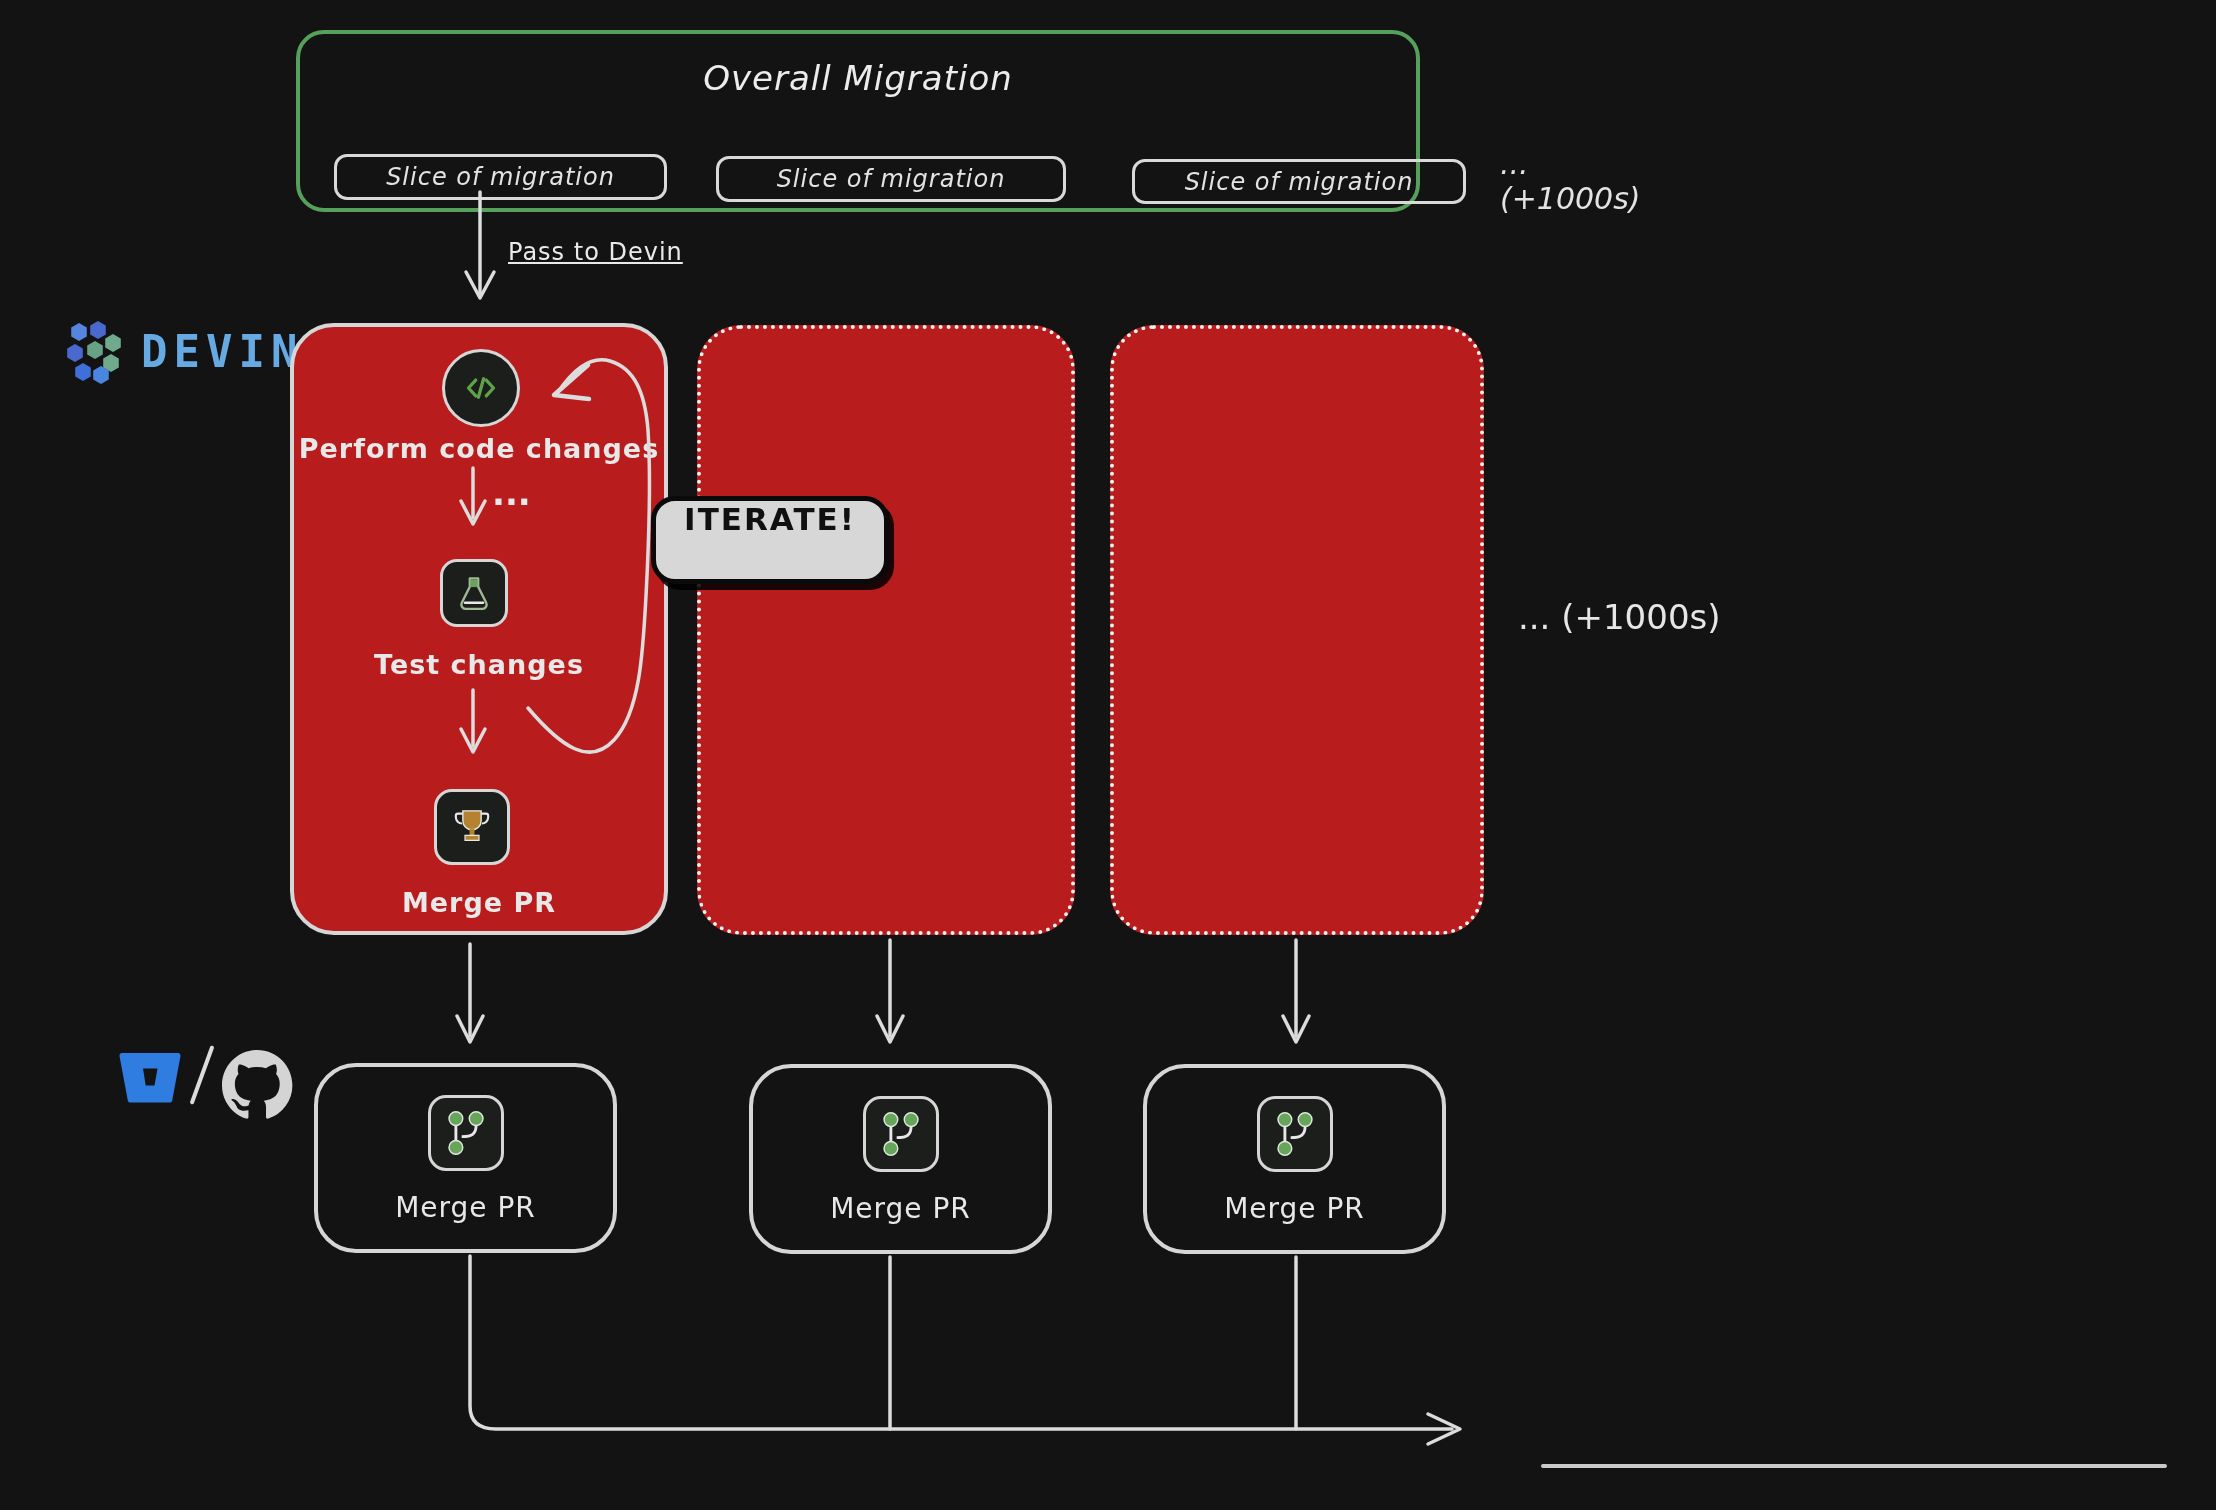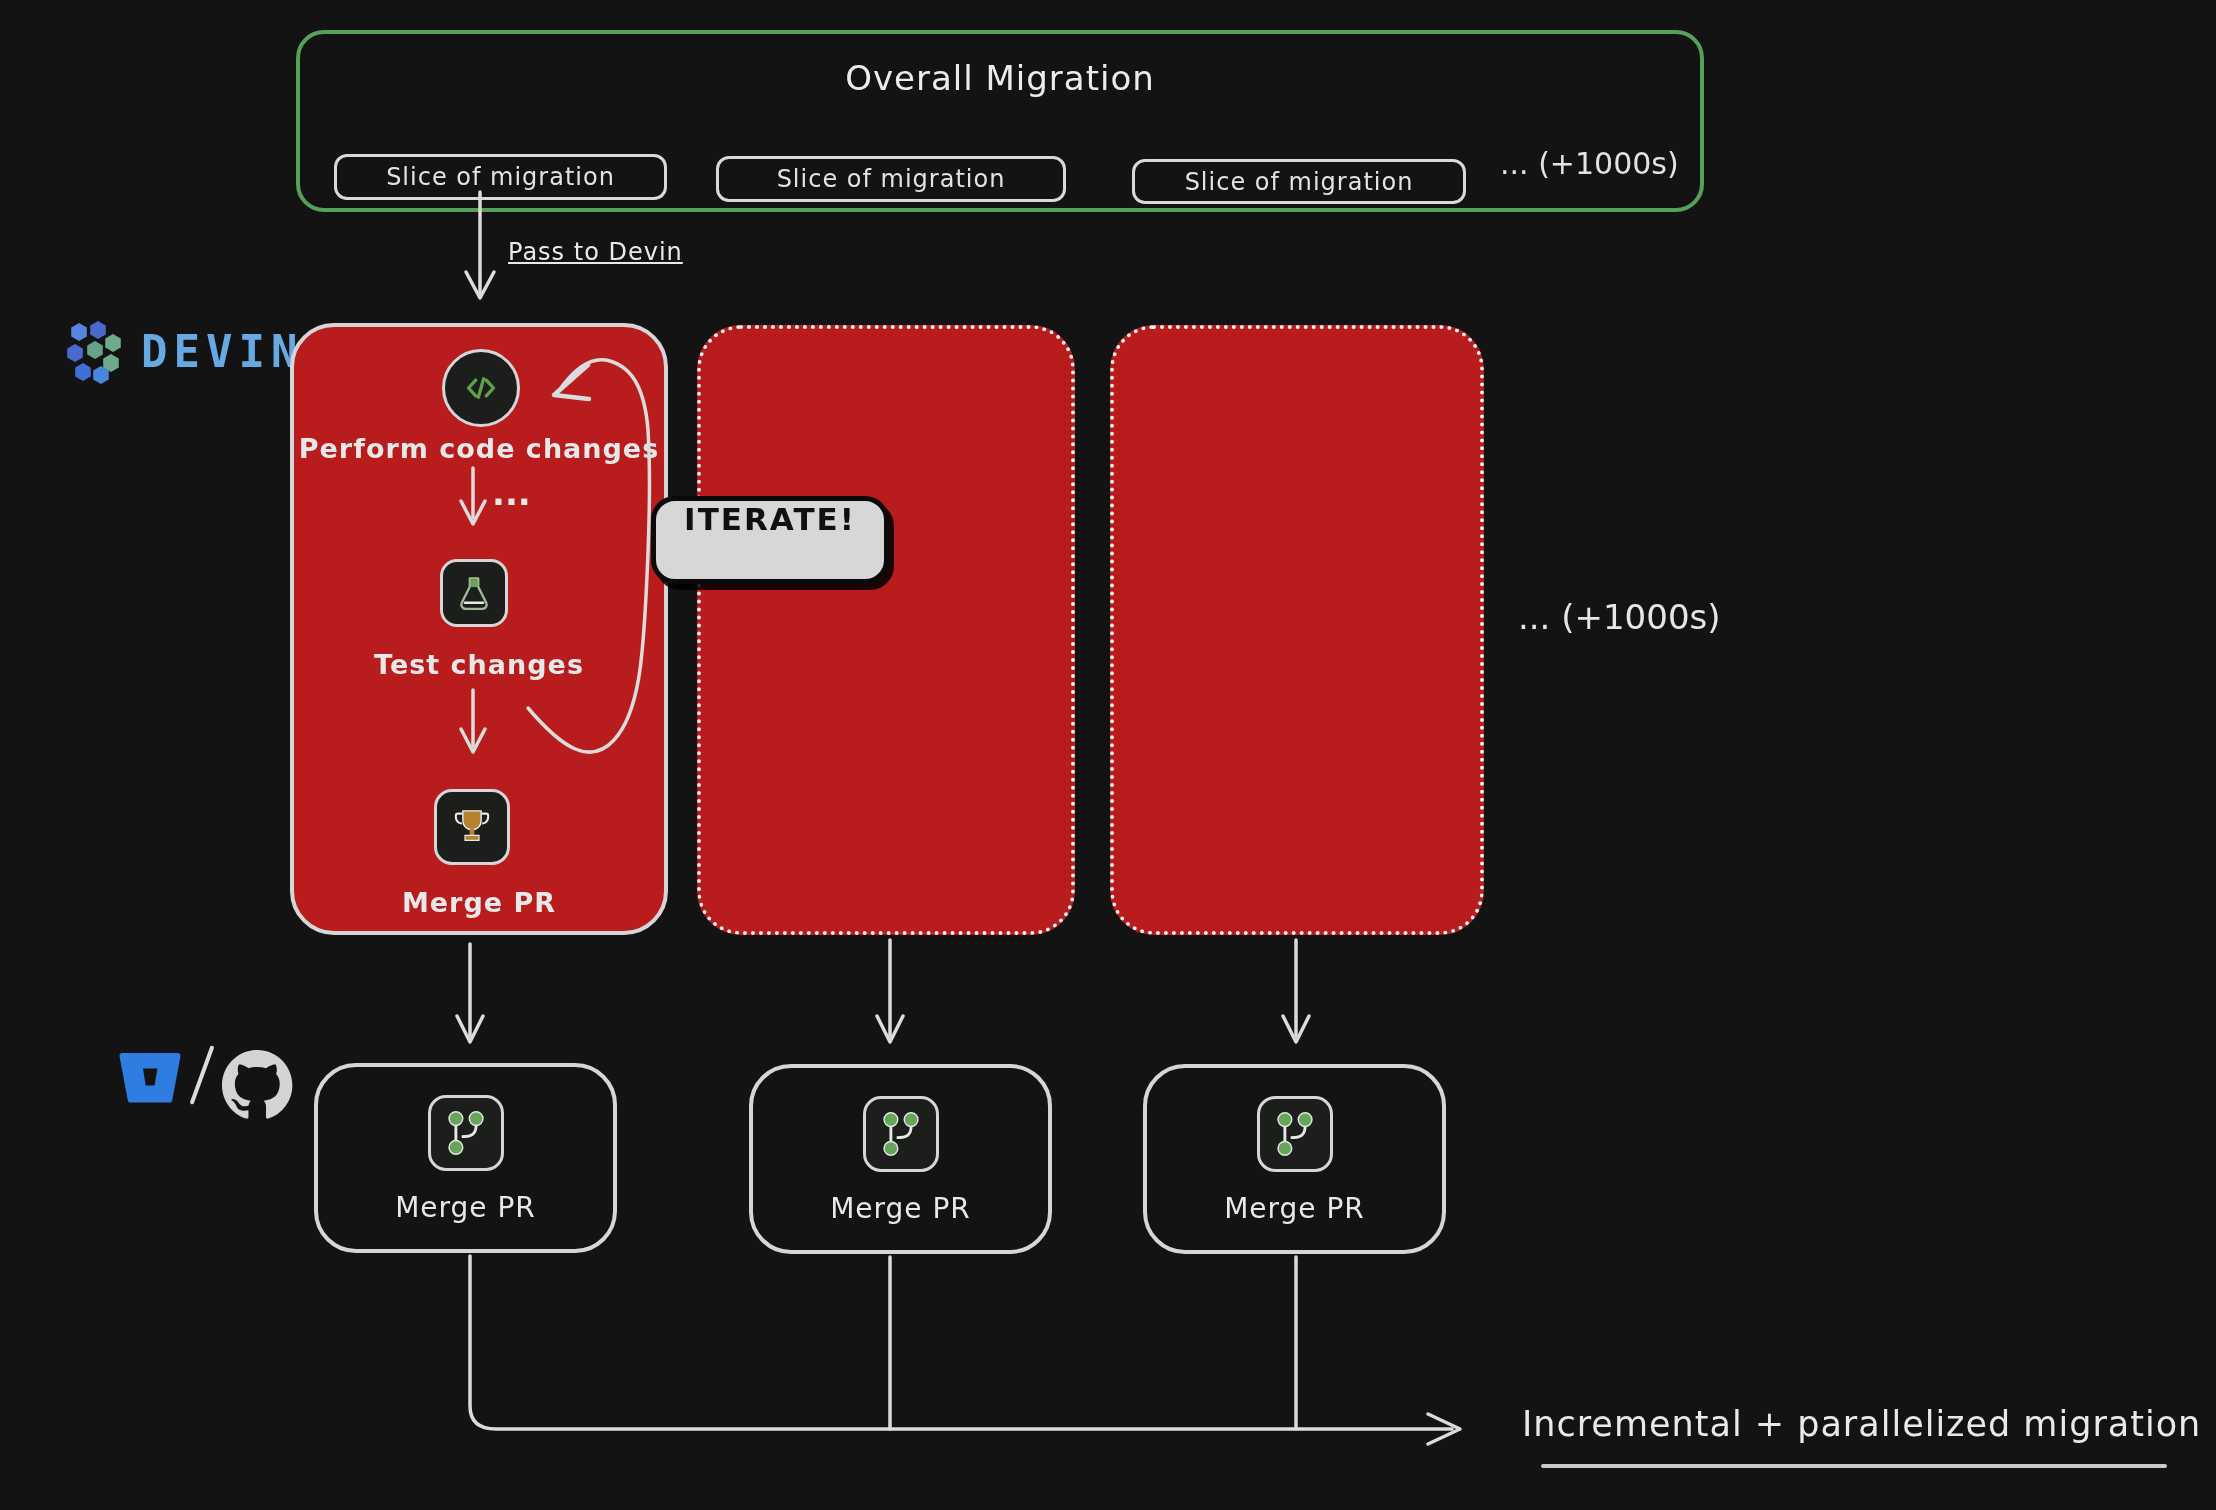--- a/index.html
+++ b/index.html
@@ -3,22 +3,22 @@
 <meta charset="utf-8">
 <style>
   html,body{margin:0;padding:0;background:#131313;}
   .canvas{
     position:relative;width:2216px;height:1510px;background:#131313;
     font-family:"DejaVu Sans",sans-serif;color:#e6e6e6;overflow:hidden;
   }
   .abs{position:absolute;}
   
   .green-box{
-    left:296px;top:30px;width:1408px;height:182px;
-    border:4px solid #55a05a;border-radius:28px;box-sizing:border-box;
+    left:296px;top:30px;width:1124px;height:182px;
+    border:4px solid #55a05a;border-radius:28px;box-sizing:border-box;font-style:italic;
   }
   .green-title{
     left:0;top:24px;width:100%;text-align:center;
     font-size:34px;letter-spacing:1px;color:#ececec;
   }
   .pill{
     border:3px solid #d9d9d9;border-radius:13px;box-sizing:border-box;
     display:flex;align-items:center;justify-content:center;
     font-size:24px;color:#e3e3e3;letter-spacing:1px;margin-top:12px;
   }
@@ -189,21 +189,20 @@
         <line x1="22" y1="24" x2="22" y2="48" stroke="#e8e8e8" stroke-width="4"></line>
         <path d="M50,25 C50,37 45,41 30,41" fill="none" stroke="#e8e8e8" stroke-width="4"></path>
         <circle cx="22" cy="16" r="9.5" fill="#67a55b" stroke="#dfe8df" stroke-width="2"></circle>
         <circle cx="50" cy="16" r="9.5" fill="#67a55b" stroke="#dfe8df" stroke-width="2"></circle>
         <circle cx="22" cy="56" r="9.5" fill="#67a55b" stroke="#dfe8df" stroke-width="2"></circle>
       </svg>
     </div>
     <div class="merge-label">Merge PR</div>
   </div>
 
-  <div class="abs footer-label">Incremental + parallelized migration</div>
   <div class="abs footer-underline"></div>
 
   <svg class="abs overlay" width="2216" height="1510" viewBox="0 0 2216 1510">
     <g fill="none" stroke="#dcdcdc" stroke-width="3.5" stroke-linecap="round" stroke-linejoin="round">
 
       <g>
         <path d="M480,192 V294"></path>
         <path d="M466,272 L480,298 L494,272"></path>
       </g>
 

